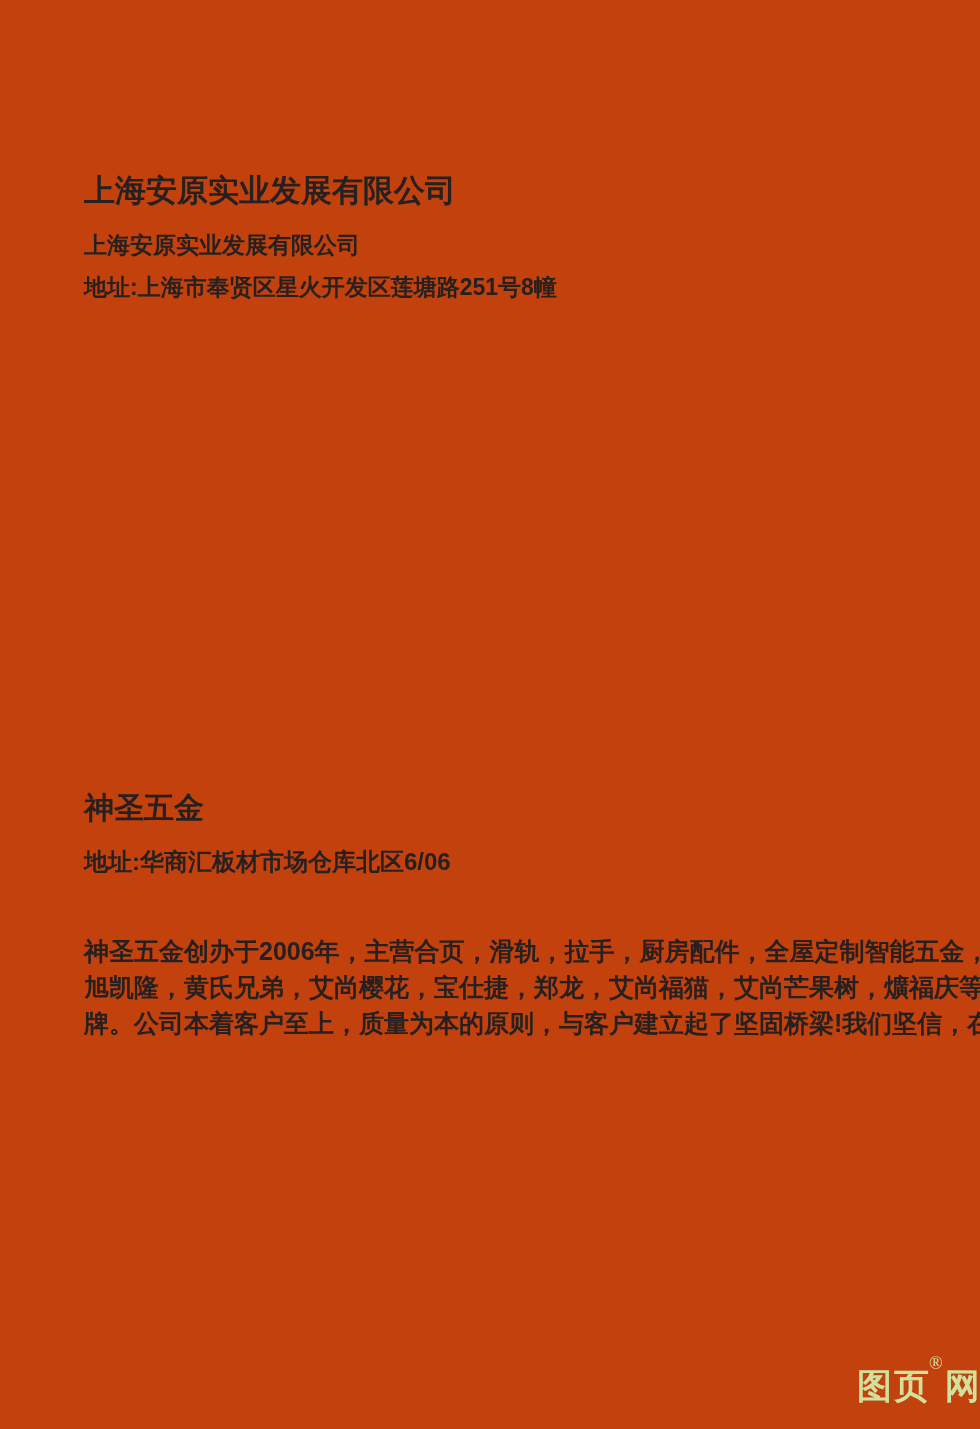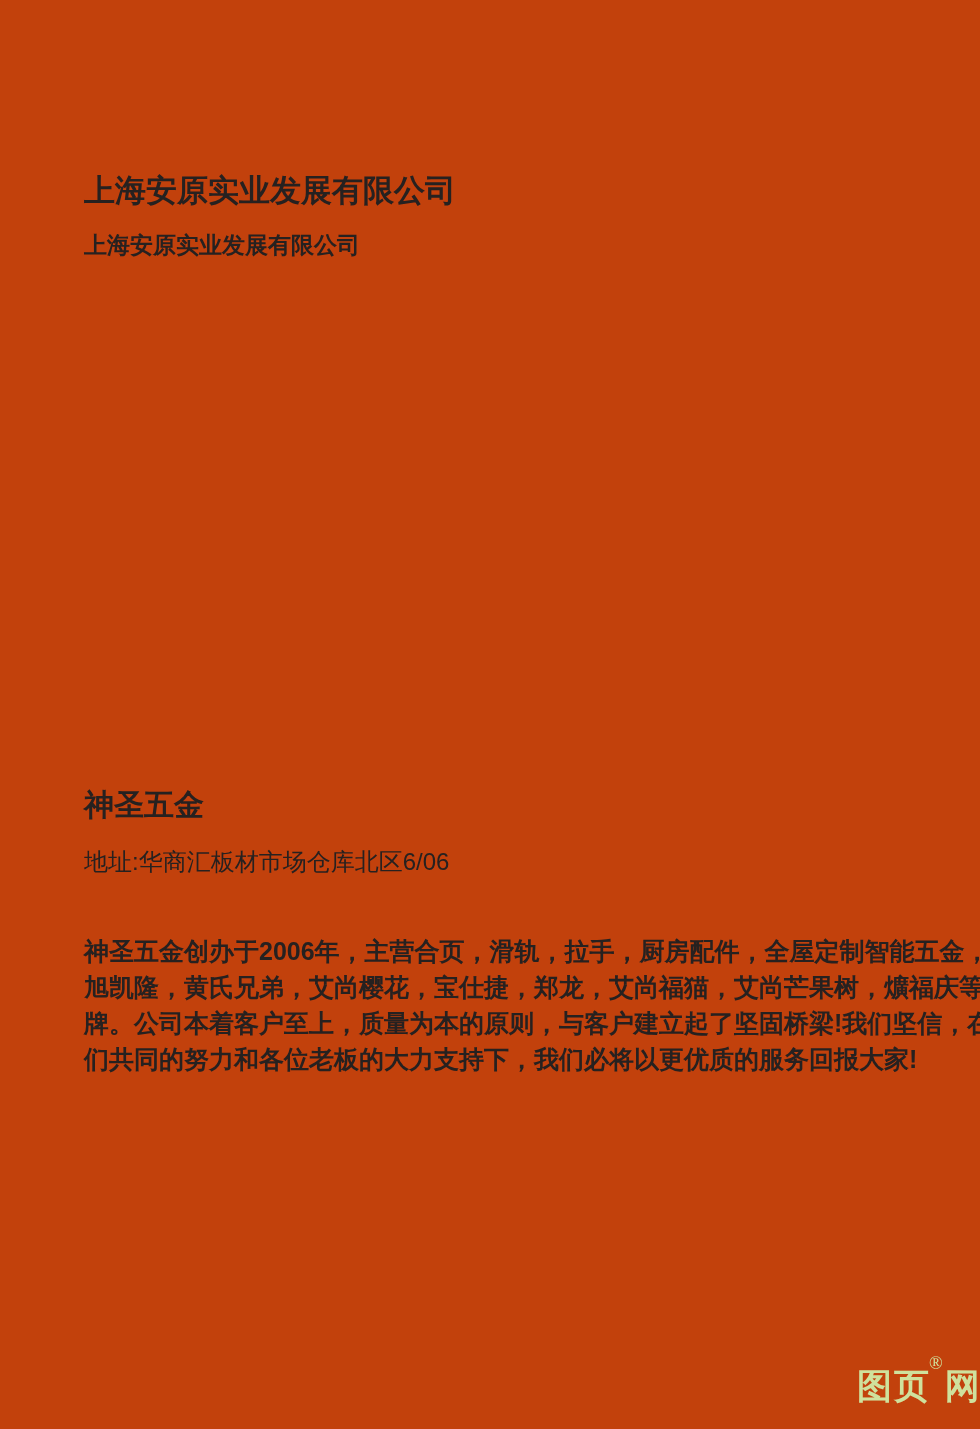--- a/index.html
+++ b/index.html
@@ -31,25 +31,24 @@
   .c1-addr {
     left: 84px; top: 275px;
     font-size: 23px; font-weight: 600;
     line-height: 1.1;
   }
 
   .c2-title {
     left: 84px; top: 791px;
     font-size: 30px; font-weight: 700;
     line-height: 1.1;
-    font-family: Liberation Mono, monospace;
   }
   .c2-addr {
     left: 84px; top: 849px;
-    font-size: 24px; font-weight: 400;
+    font-size: 24px; font-weight: 700;
     line-height: 1.1;
   }
   .c2-phone {
     left: 84px; top: 893px;
     font-size: 24px; font-weight: 600;
     line-height: 1.1;
   }
   .c2-desc {
     left: 84px; top: 933px;
     width: 830px;
@@ -82,30 +81,30 @@
 </style>
 </head>
 <body>
 
 <div class="page">
 
   <h1 class="abs c1-title">上海安原实业发展有限公司</h1>
 
   <p class="abs c1-name">上海安原实业发展有限公司</p>
 
+  <p class="abs c1-addr">地址:上海市奉贤区星火开发区莲塘路251号8幢</p>
 
   <h2 class="abs c2-title">神圣五金</h2>
 
   <p class="abs c2-addr">地址:华商汇板材市场仓库北区6/06</p>
 
 
   <div class="abs c2-desc">
     <p>神圣五金创办于2006年，主营合页，滑轨，拉手，厨房配件，全屋定制智能五金，旗下有</p>
     <p>旭凯隆，黄氏兄弟，艾尚樱花，宝仕捷，郑龙，艾尚福猫，艾尚芒果树，爌福庆等自创品</p>
     <p>牌。公司本着客户至上，质量为本的原则，与客户建立起了坚固桥梁!我们坚信，在我</p>
-    <p>们共同的努力和各位老板的大力支持下，我们必将以更优质的服务回报大家!</p>
   </div>
 
   <div class="abs watermark">
     <span>图页</span><sup class="reg">®</sup><span>网</span>
   </div>
 
 </div>
 
 </body></html>

